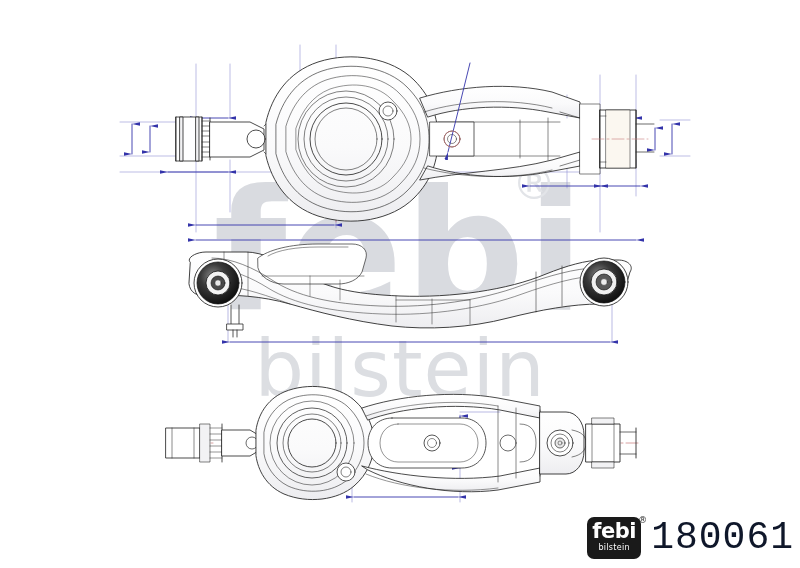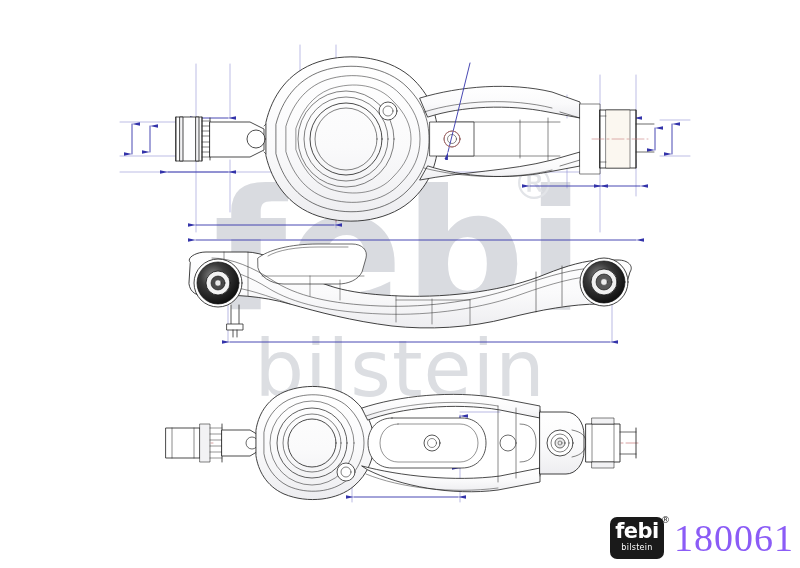--- a/index.html
+++ b/index.html
@@ -123,23 +123,23 @@
   }
   .logo-reg {
     position: absolute;
     right: -6px;
     top: -2px;
     color: #2a2a2a;
     font-size: 9px;
     font-family: "DejaVu Sans", sans-serif;
   }
   .part-number {
-    font-family: Liberation Serif, serif;
+    font-family: Liberation Mono, monospace;
     font-size: 38px;
-    color: #8b5cf6;
+    color: #0f172a;
     letter-spacing: 1px;
     line-height: 1;
     flex: 0 0 auto;
   }
 </style>
 </head>
 <body>
 
 <div id="sheet">
 

